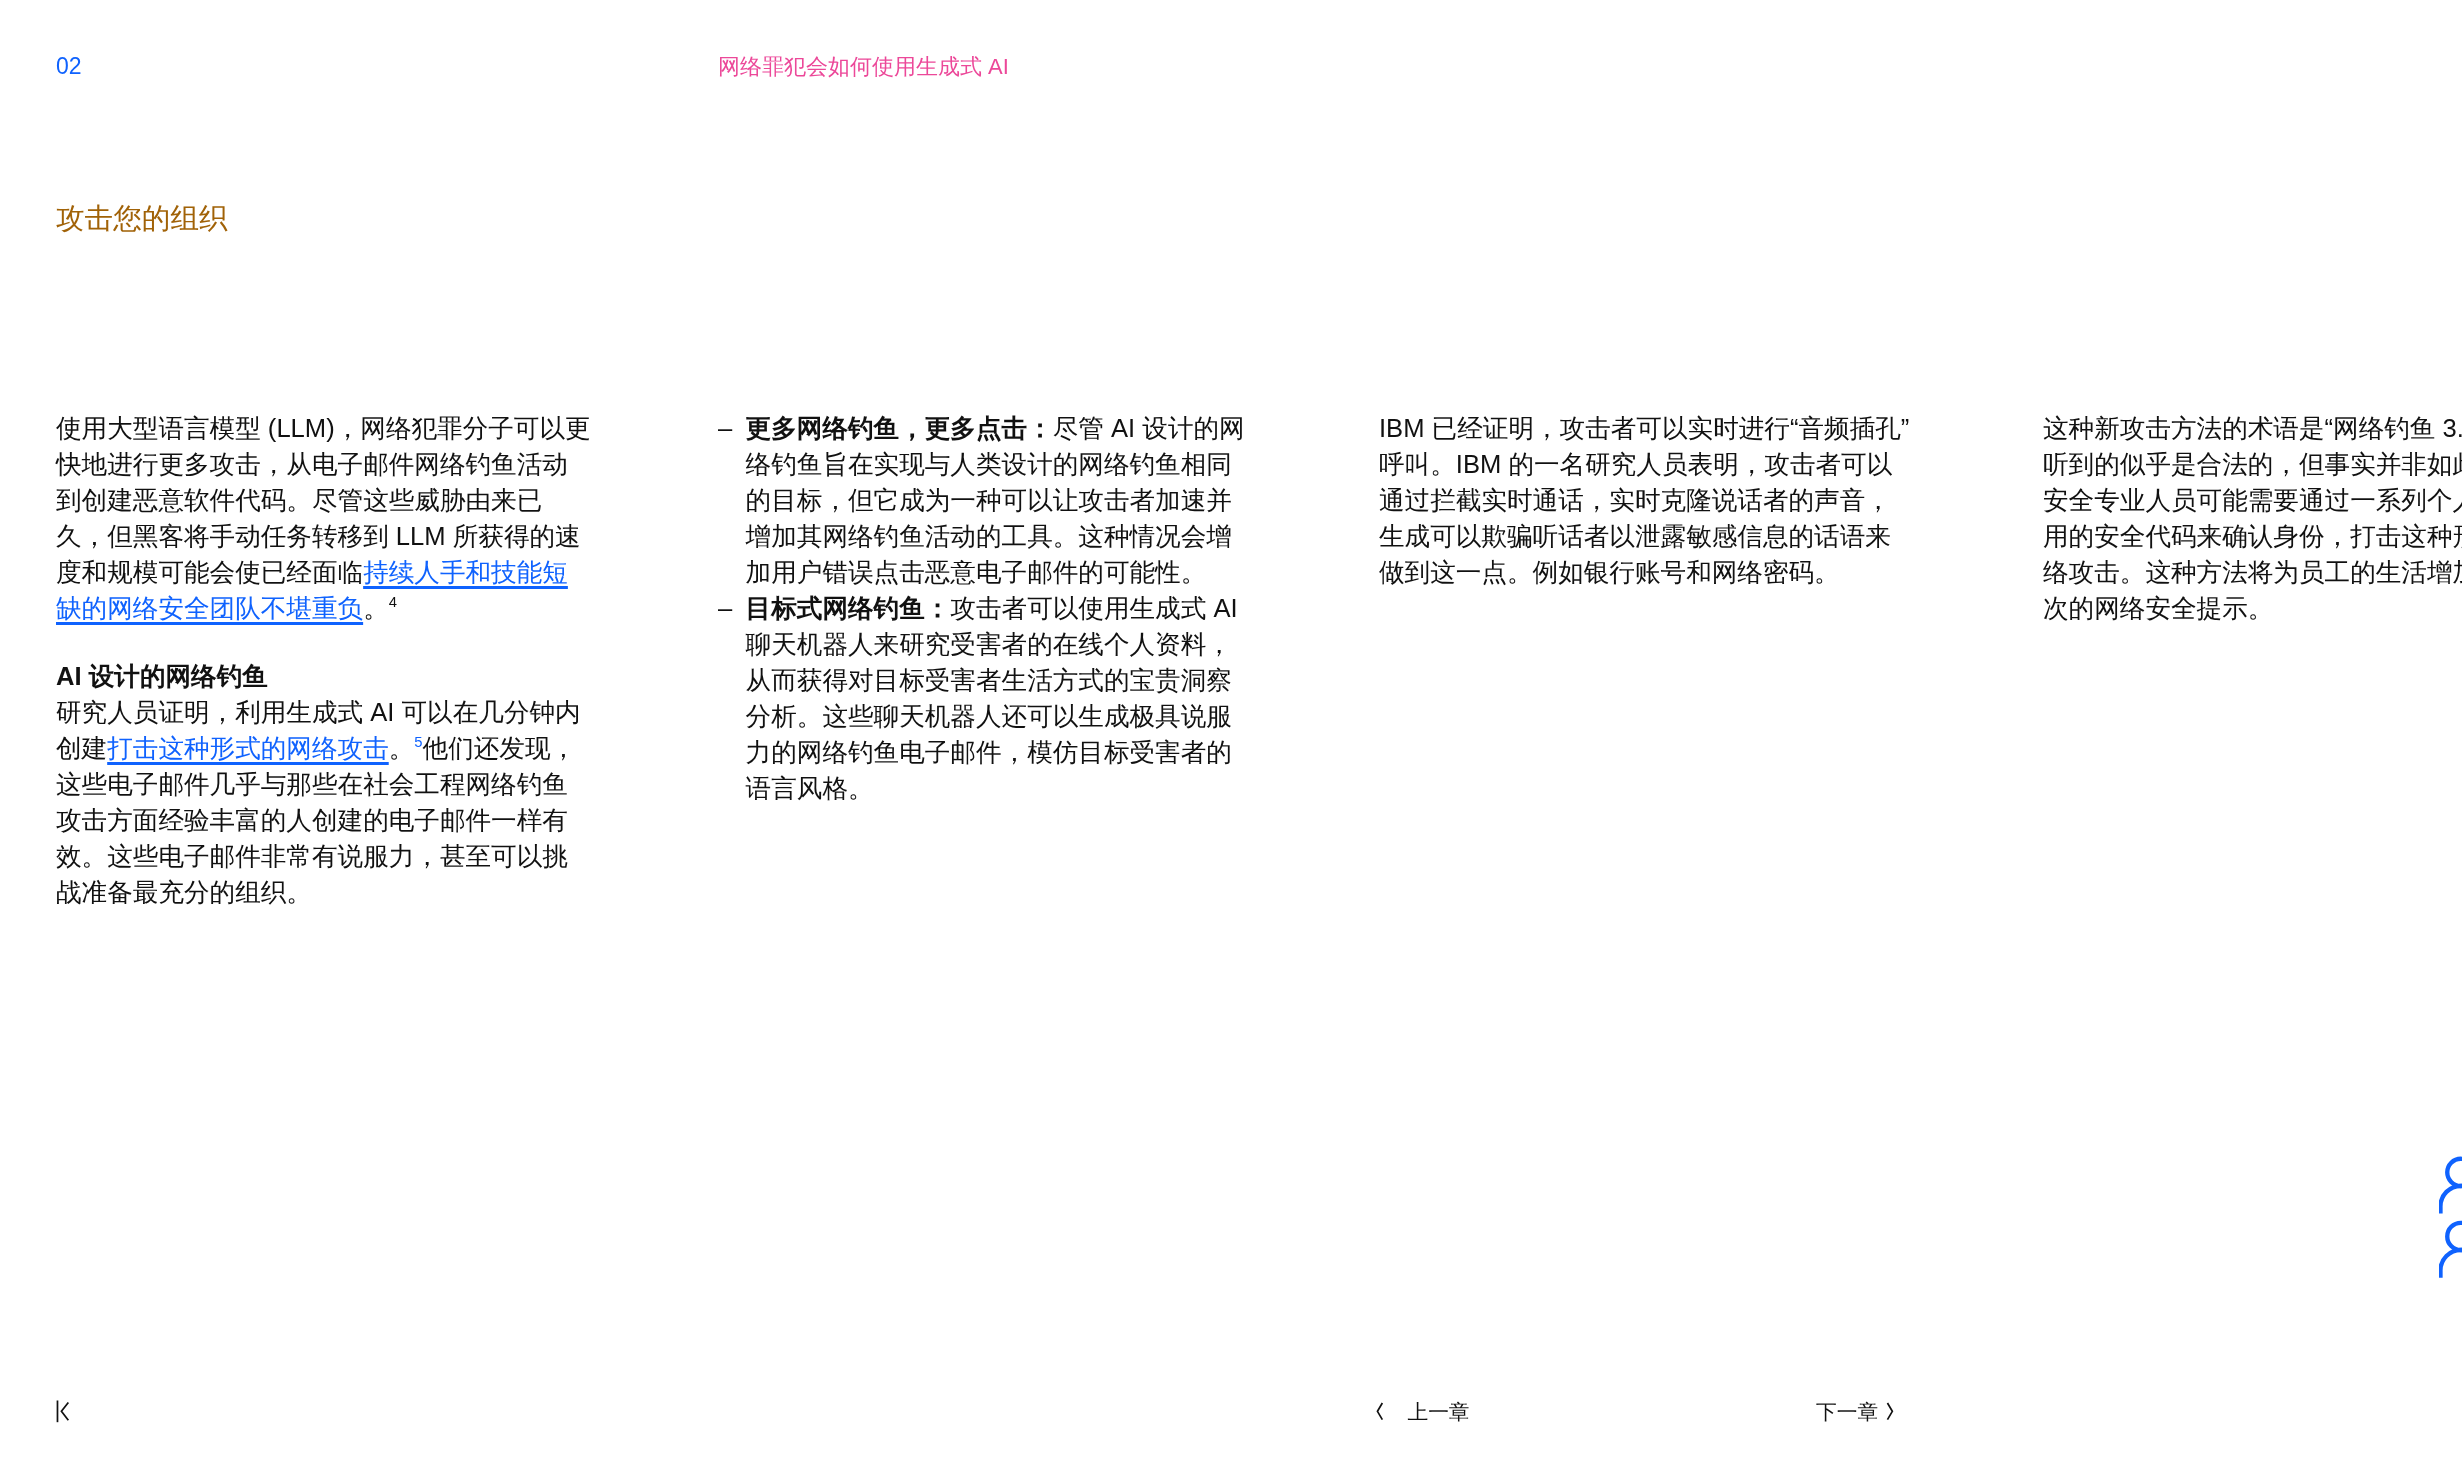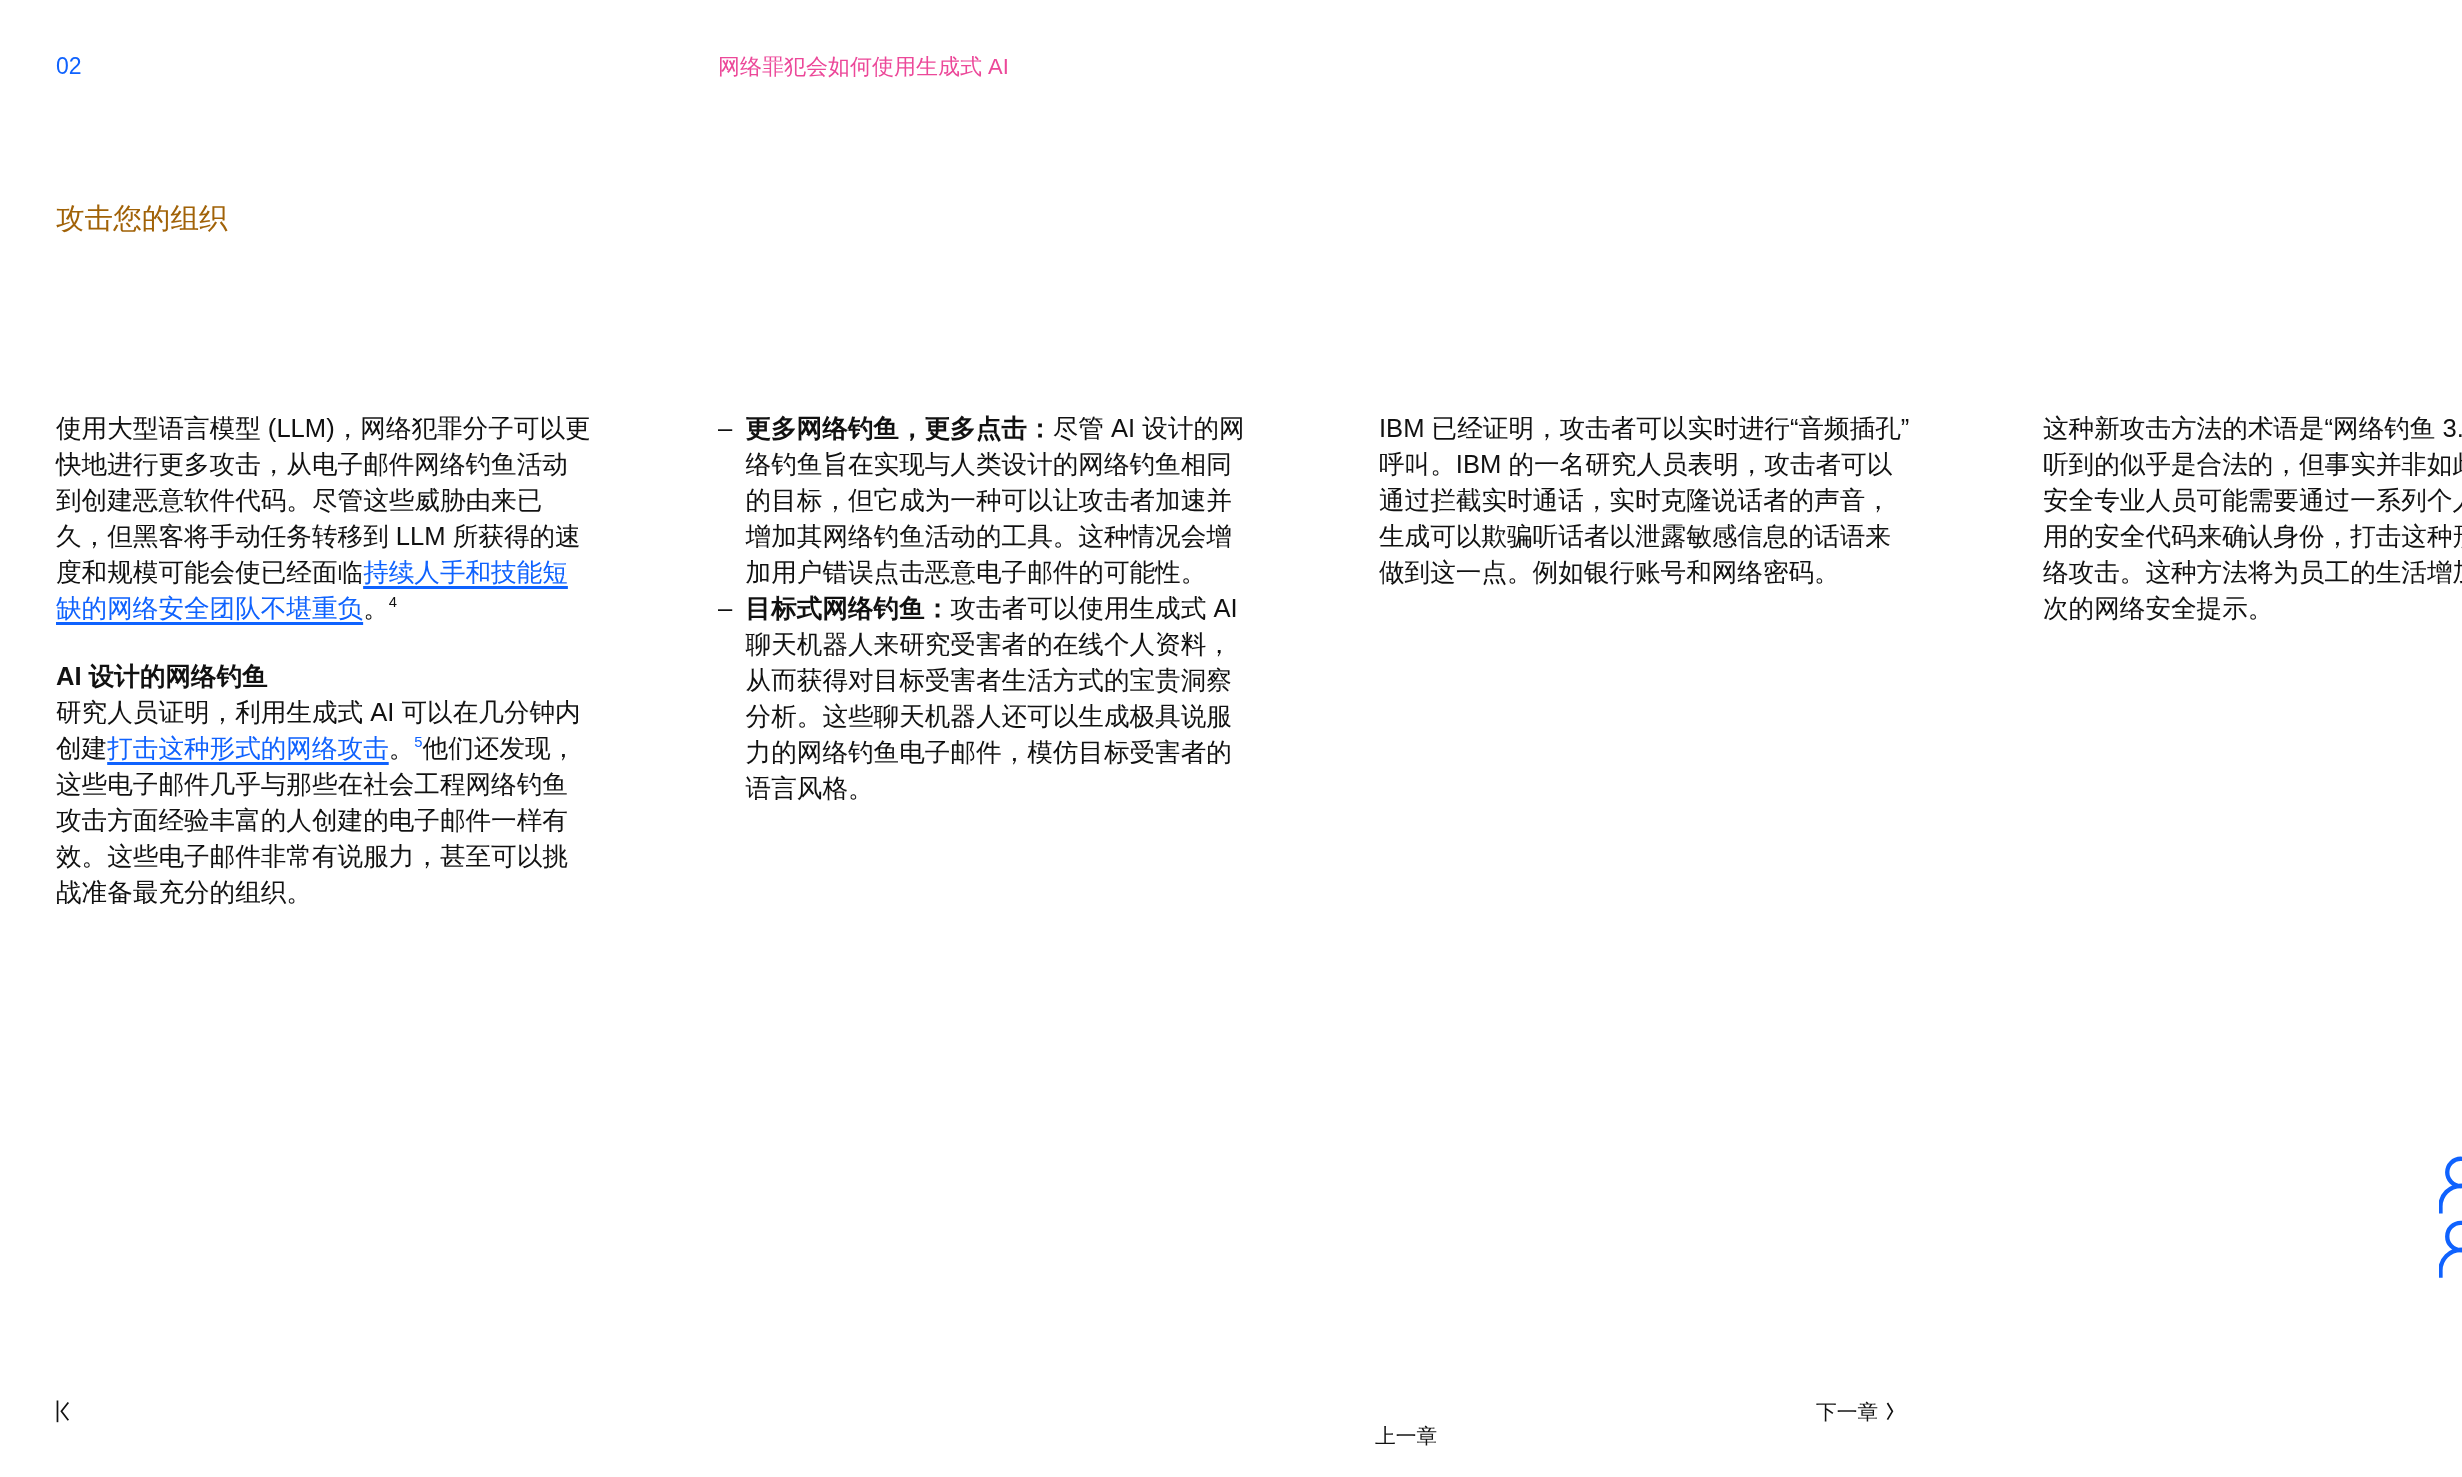--- a/index.html
+++ b/index.html
@@ -47,21 +47,21 @@
   .list-item{position:relative;padding-left:27.6px;}
   .list-item .dash{position:absolute;left:0;top:0;}
   .lead{font-weight:700;}
   
   .footer-item{
     position:absolute;top:1399px;height:25.6px;
     display:flex;align-items:center;
     font-size:20.7px;color:#111111;
   }
   .skip-btn{left:56px;cursor:pointer;}
-  .prev-btn{left:1375px;gap:22.7px;cursor:pointer;flex-direction:column;}
+  .prev-btn{left:1375px;gap:22.7px;cursor:pointer;}
   .next-btn{left:1816px;gap:7px;cursor:pointer;}
   .people-figure{position:absolute;left:2439px;top:1156px;width:131px;height:122px;}
   svg{display:block;}
 </style>
 </head>
 <body>
 
 <div class="page">
 
   <div class="chapter-number">02</div>

